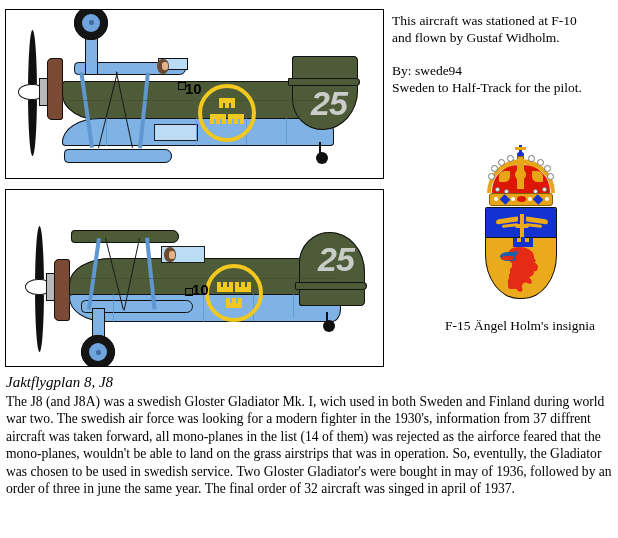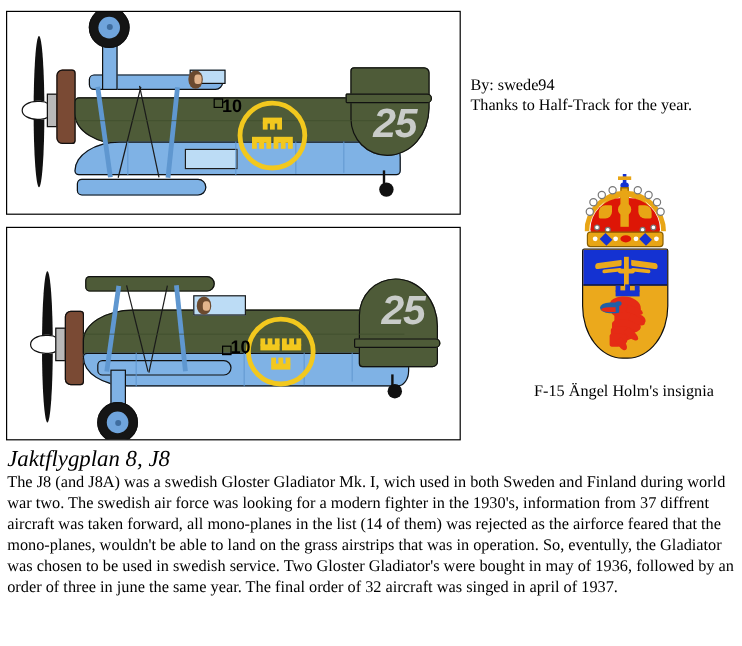--- a/index.html
+++ b/index.html
@@ -118,21 +118,21 @@
   .prop-badge i{position:absolute;display:block;background:#eba91c;}
   .griffin{position:absolute;left:14px;top:34px;width:46px;height:54px;}
   .gf{position:absolute;display:block;}
 
   .crown-royal{position:absolute;left:4px;top:0px;width:84px;height:66px;}
   .cr{position:absolute;display:block;}
 
   
   #article{position:absolute;left:6px;top:374px;width:608px;}
   #article-title{
-    font-style:italic;font-size:19px;line-height:17px;margin:0 0 2px 0;
+    font-style:italic;font-size:15px;line-height:17px;margin:0 0 2px 0;
   }
   #article-body{
     font-size:13.6px;line-height:17.4px;margin:0;text-align:left;
   }
 </style>
 </head>
 <body>
 
 <div class="page">
 
@@ -276,22 +276,24 @@
         </div>
       </div>
 
       <div class="code-box" style="left:179px;top:98px;width:6px;height:6px;"></div>
       <div class="code-num" style="left:186px;top:92px;font-size:15px;">10</div>
 
       <div class="tail-num" style="left: 312px; top: 52px; font-size: 34px; color: rgb(201, 204, 201);">25</div>
     </div>
   </div>
 
+  <div class="note" id="note-station">This aircraft was stationed at F-10
+and flown by Gustaf Widholm.</div>
   <div class="note" id="note-credit">By: swede94
-Thanks to Half-Track for the year.</div>
+Sweden to Half-Track for the pilot.</div>
 
   <div id="insignia-block">
     <div id="insignia-art">
 
       <div class="crown-royal">
 
         <span class="cr" style="left:40px;top:0;width:3px;height:9px;background:#1432d2;"></span>
         <span class="cr" style="left:36px;top:2px;width:11px;height:3px;background:#e8a515;"></span>
         <span class="cr" style="left:38px;top:7px;width:7px;height:5px;background:#1432d2;border-radius:3px;"></span>
 

